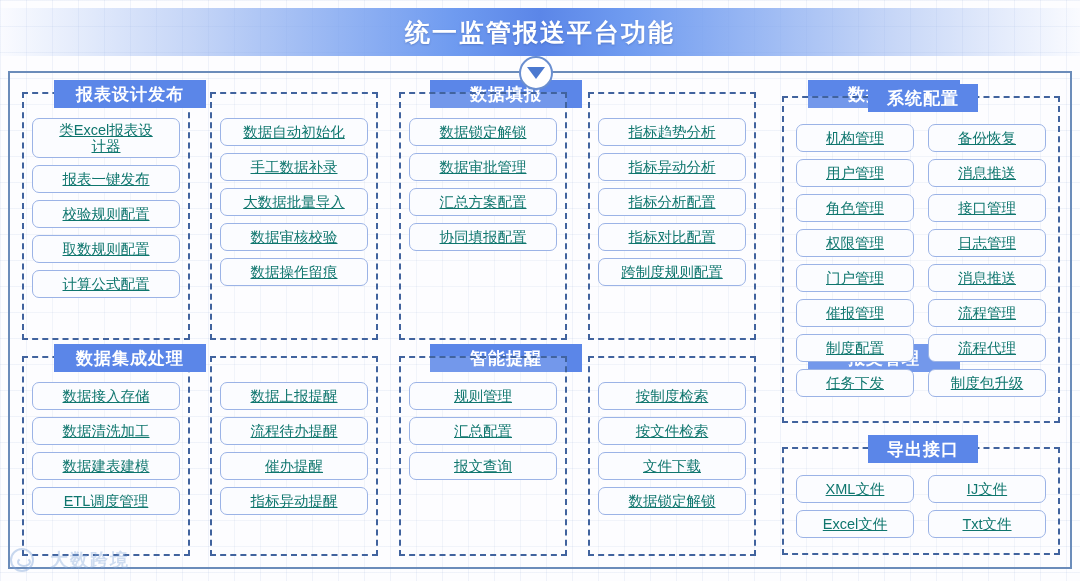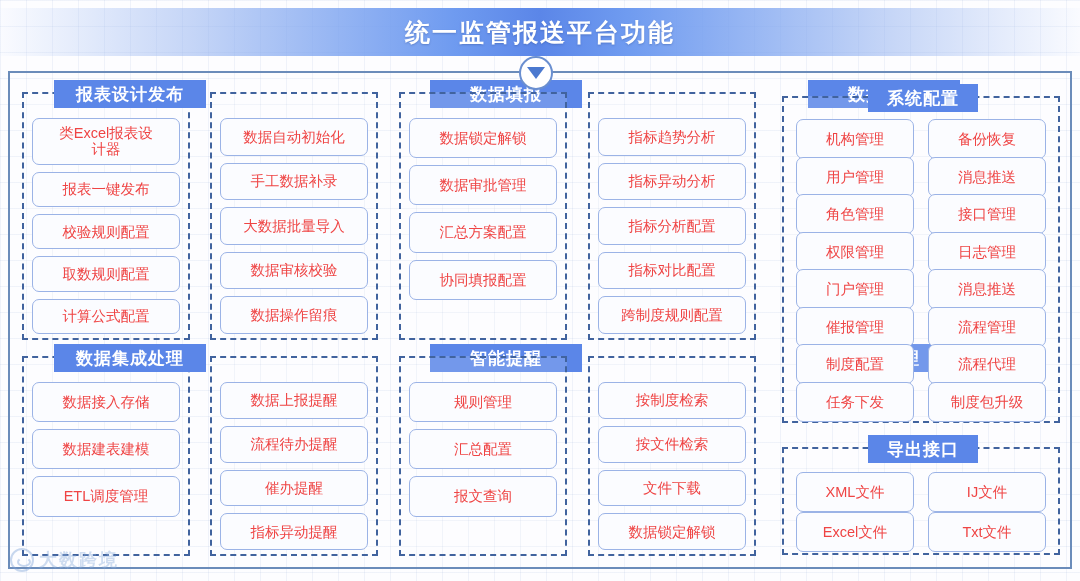--- a/index.html
+++ b/index.html
@@ -138,42 +138,43 @@
   }
 
   
   .item {
     box-sizing: border-box;
     width: 100%;
     min-height: 28px;
     border: 1px solid #9bb3e6;
     border-radius: 7px;
     background: #fbfcff;
-    color: #ef4444;
+    color: #0f766e;
     font-size: 14.5px;
     line-height: 1.12;
     display: flex;
     align-items: center;
     justify-content: center;
     text-align: center;
-    padding: 11px 4px;
+    padding: 3px 4px;
     white-space: pre-line;
+    text-decoration: underline;
   }
   .item.two-line {
     min-height: 40px;
   }
 
   
   #watermark {
     position: absolute;
     left: 10px;
     top: 548px;
     display: flex;
     align-items: flex-end;
-    gap: 5px;
+    gap: 16px;
     opacity: 0.42;
     z-index: 8;
   }
   #watermark .wm-logo {
     width: 24px;
     height: 24px;
     border-radius: 50%;
     border: 2px solid #7fa3d8;
     box-sizing: border-box;
     position: relative;
@@ -249,20 +250,21 @@
           <div class="item">指标异动分析</div>
           <div class="item">指标分析配置</div>
           <div class="item">指标对比配置</div>
           <div class="item">跨制度规则配置</div>
         </div>
       </div>
       <div class="panel" style="left: 22px; top: 356px; width: 168px; height: 200px;">
         <div class="panel-header" style="left: 30px; width: 152px;">数据集成处理</div>
         <div class="panel-body">
           <div class="item">数据接入存储</div>
+          <div class="item">数据清洗加工</div>
           <div class="item">数据建表建模</div>
           <div class="item">ETL调度管理</div>
         </div>
       </div>
       <div class="panel" style="left: 210px; top: 356px; width: 168px; height: 200px;">
         <div class="panel-header" style="left: 218px; width: 152px;">智能提醒</div>
         <div class="panel-body">
           <div class="item">数据上报提醒</div>
           <div class="item">流程待办提醒</div>
           <div class="item">催办提醒</div>

